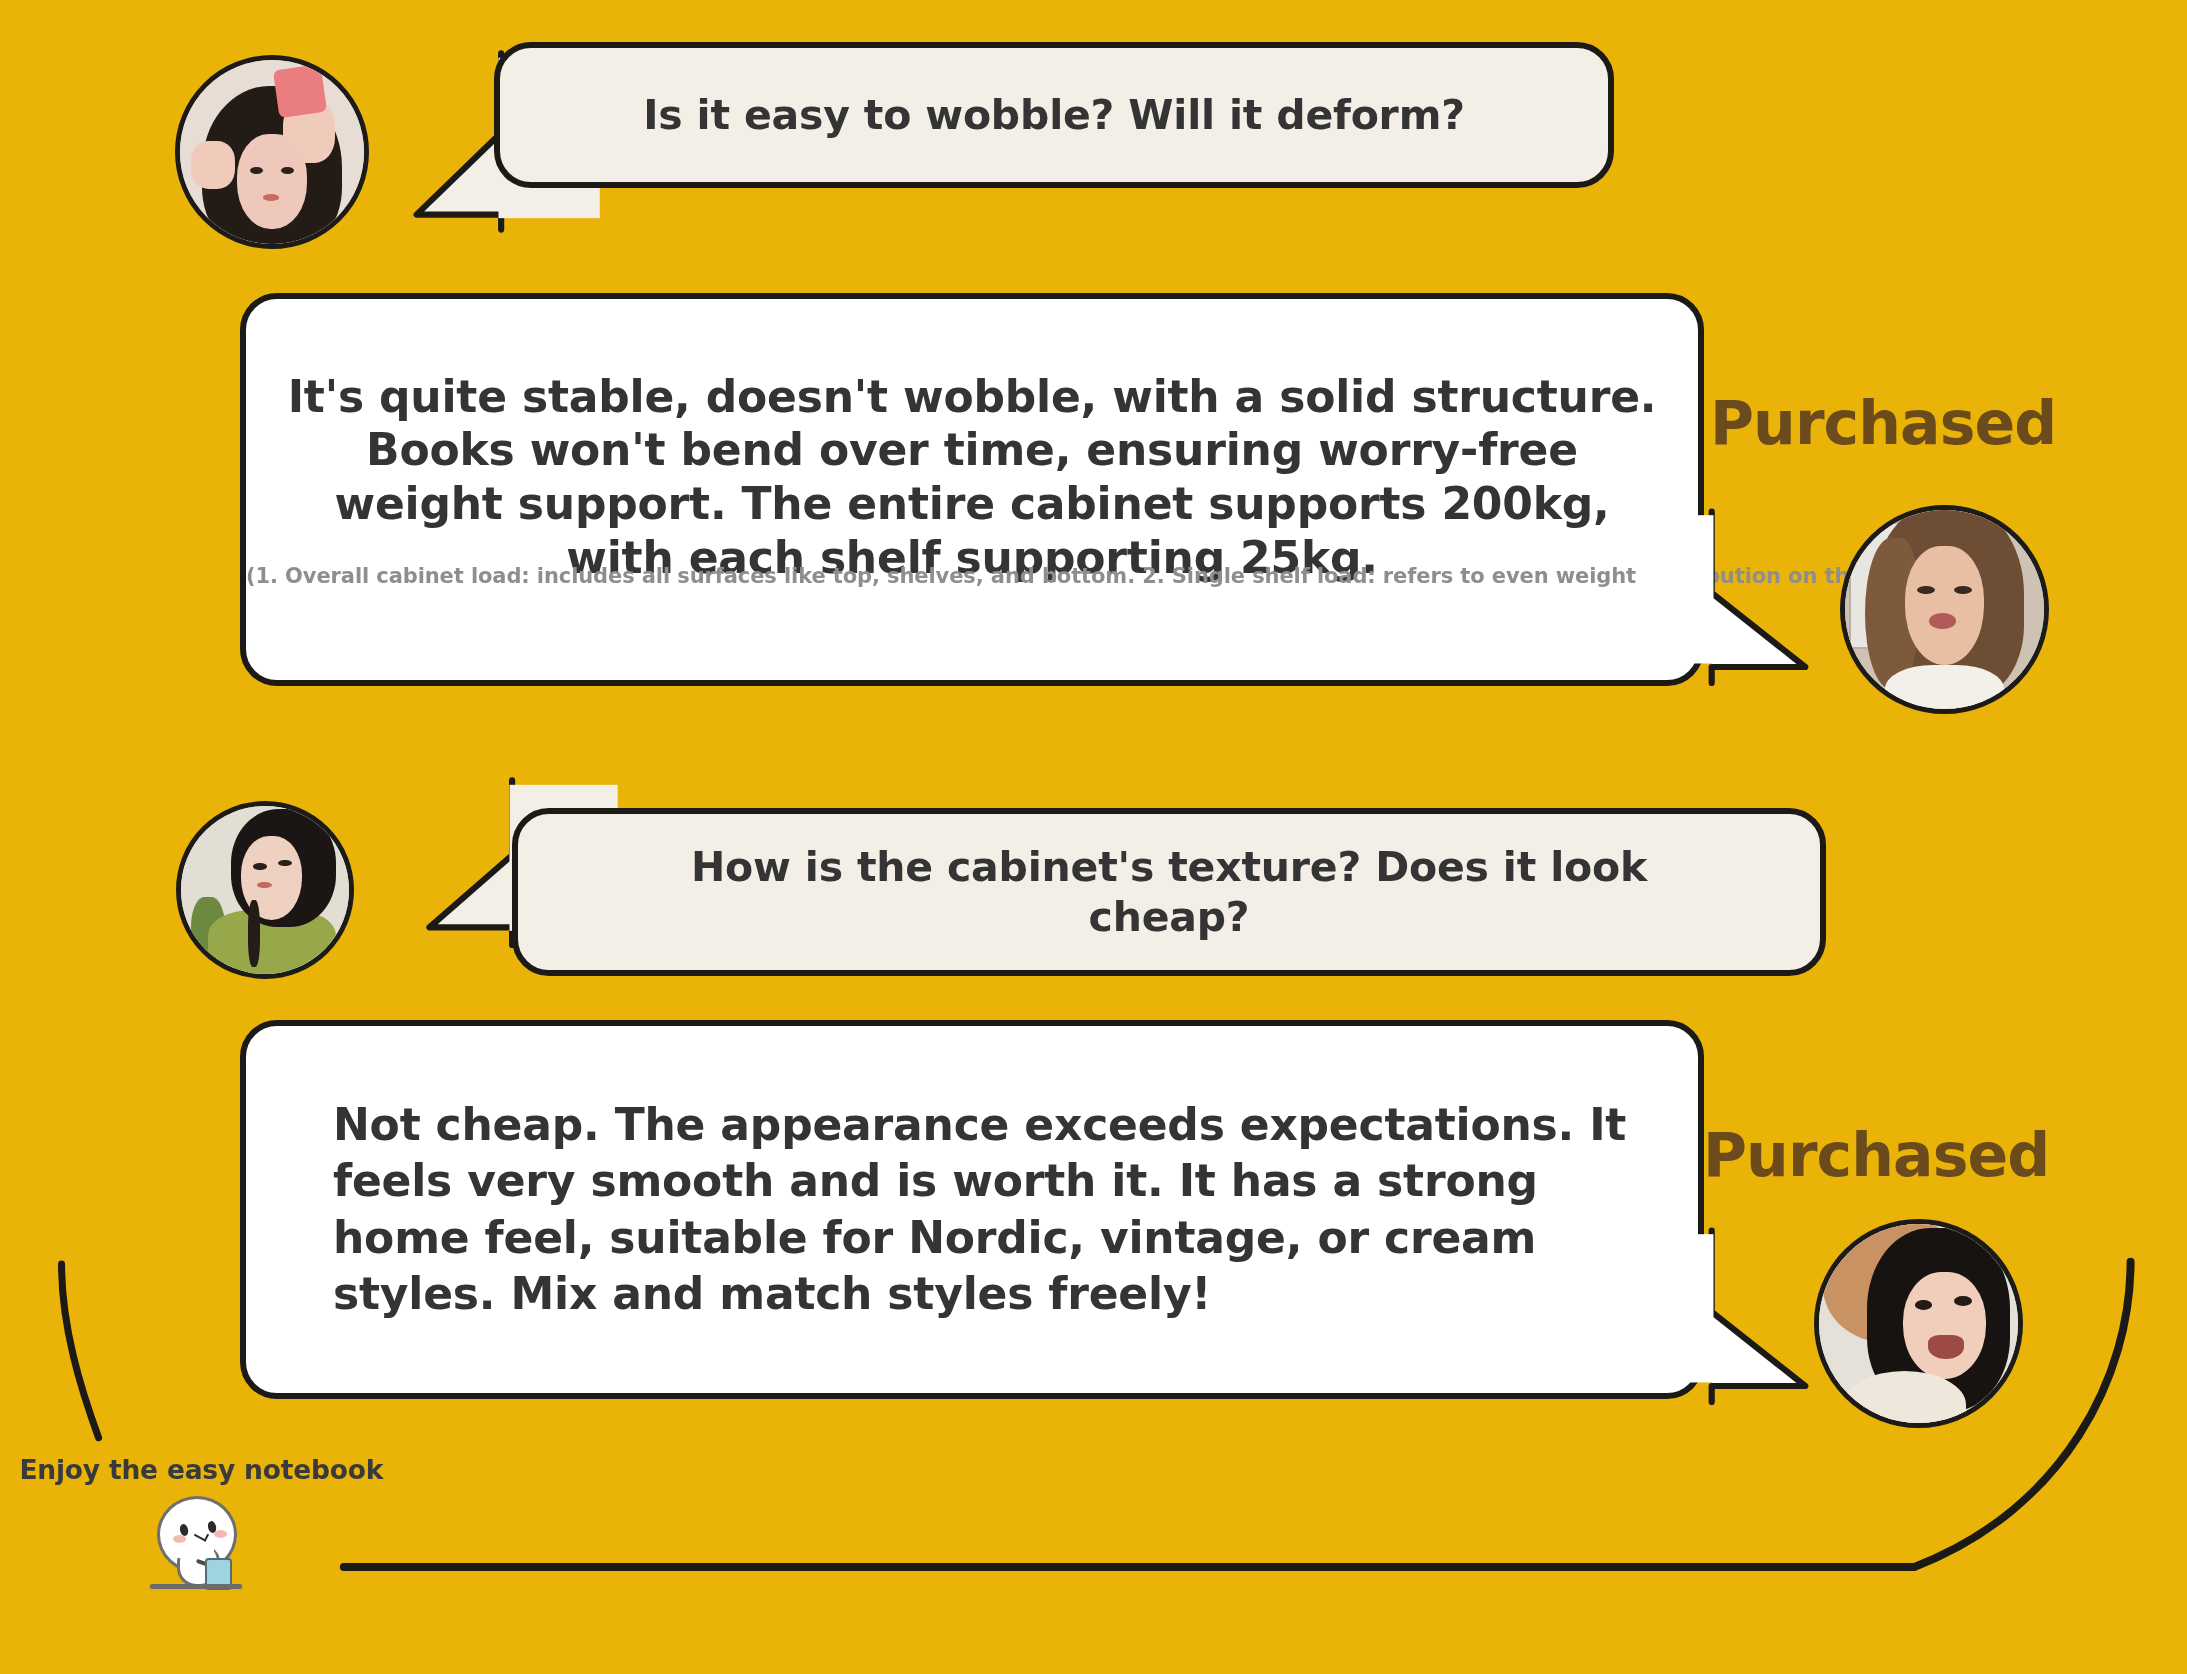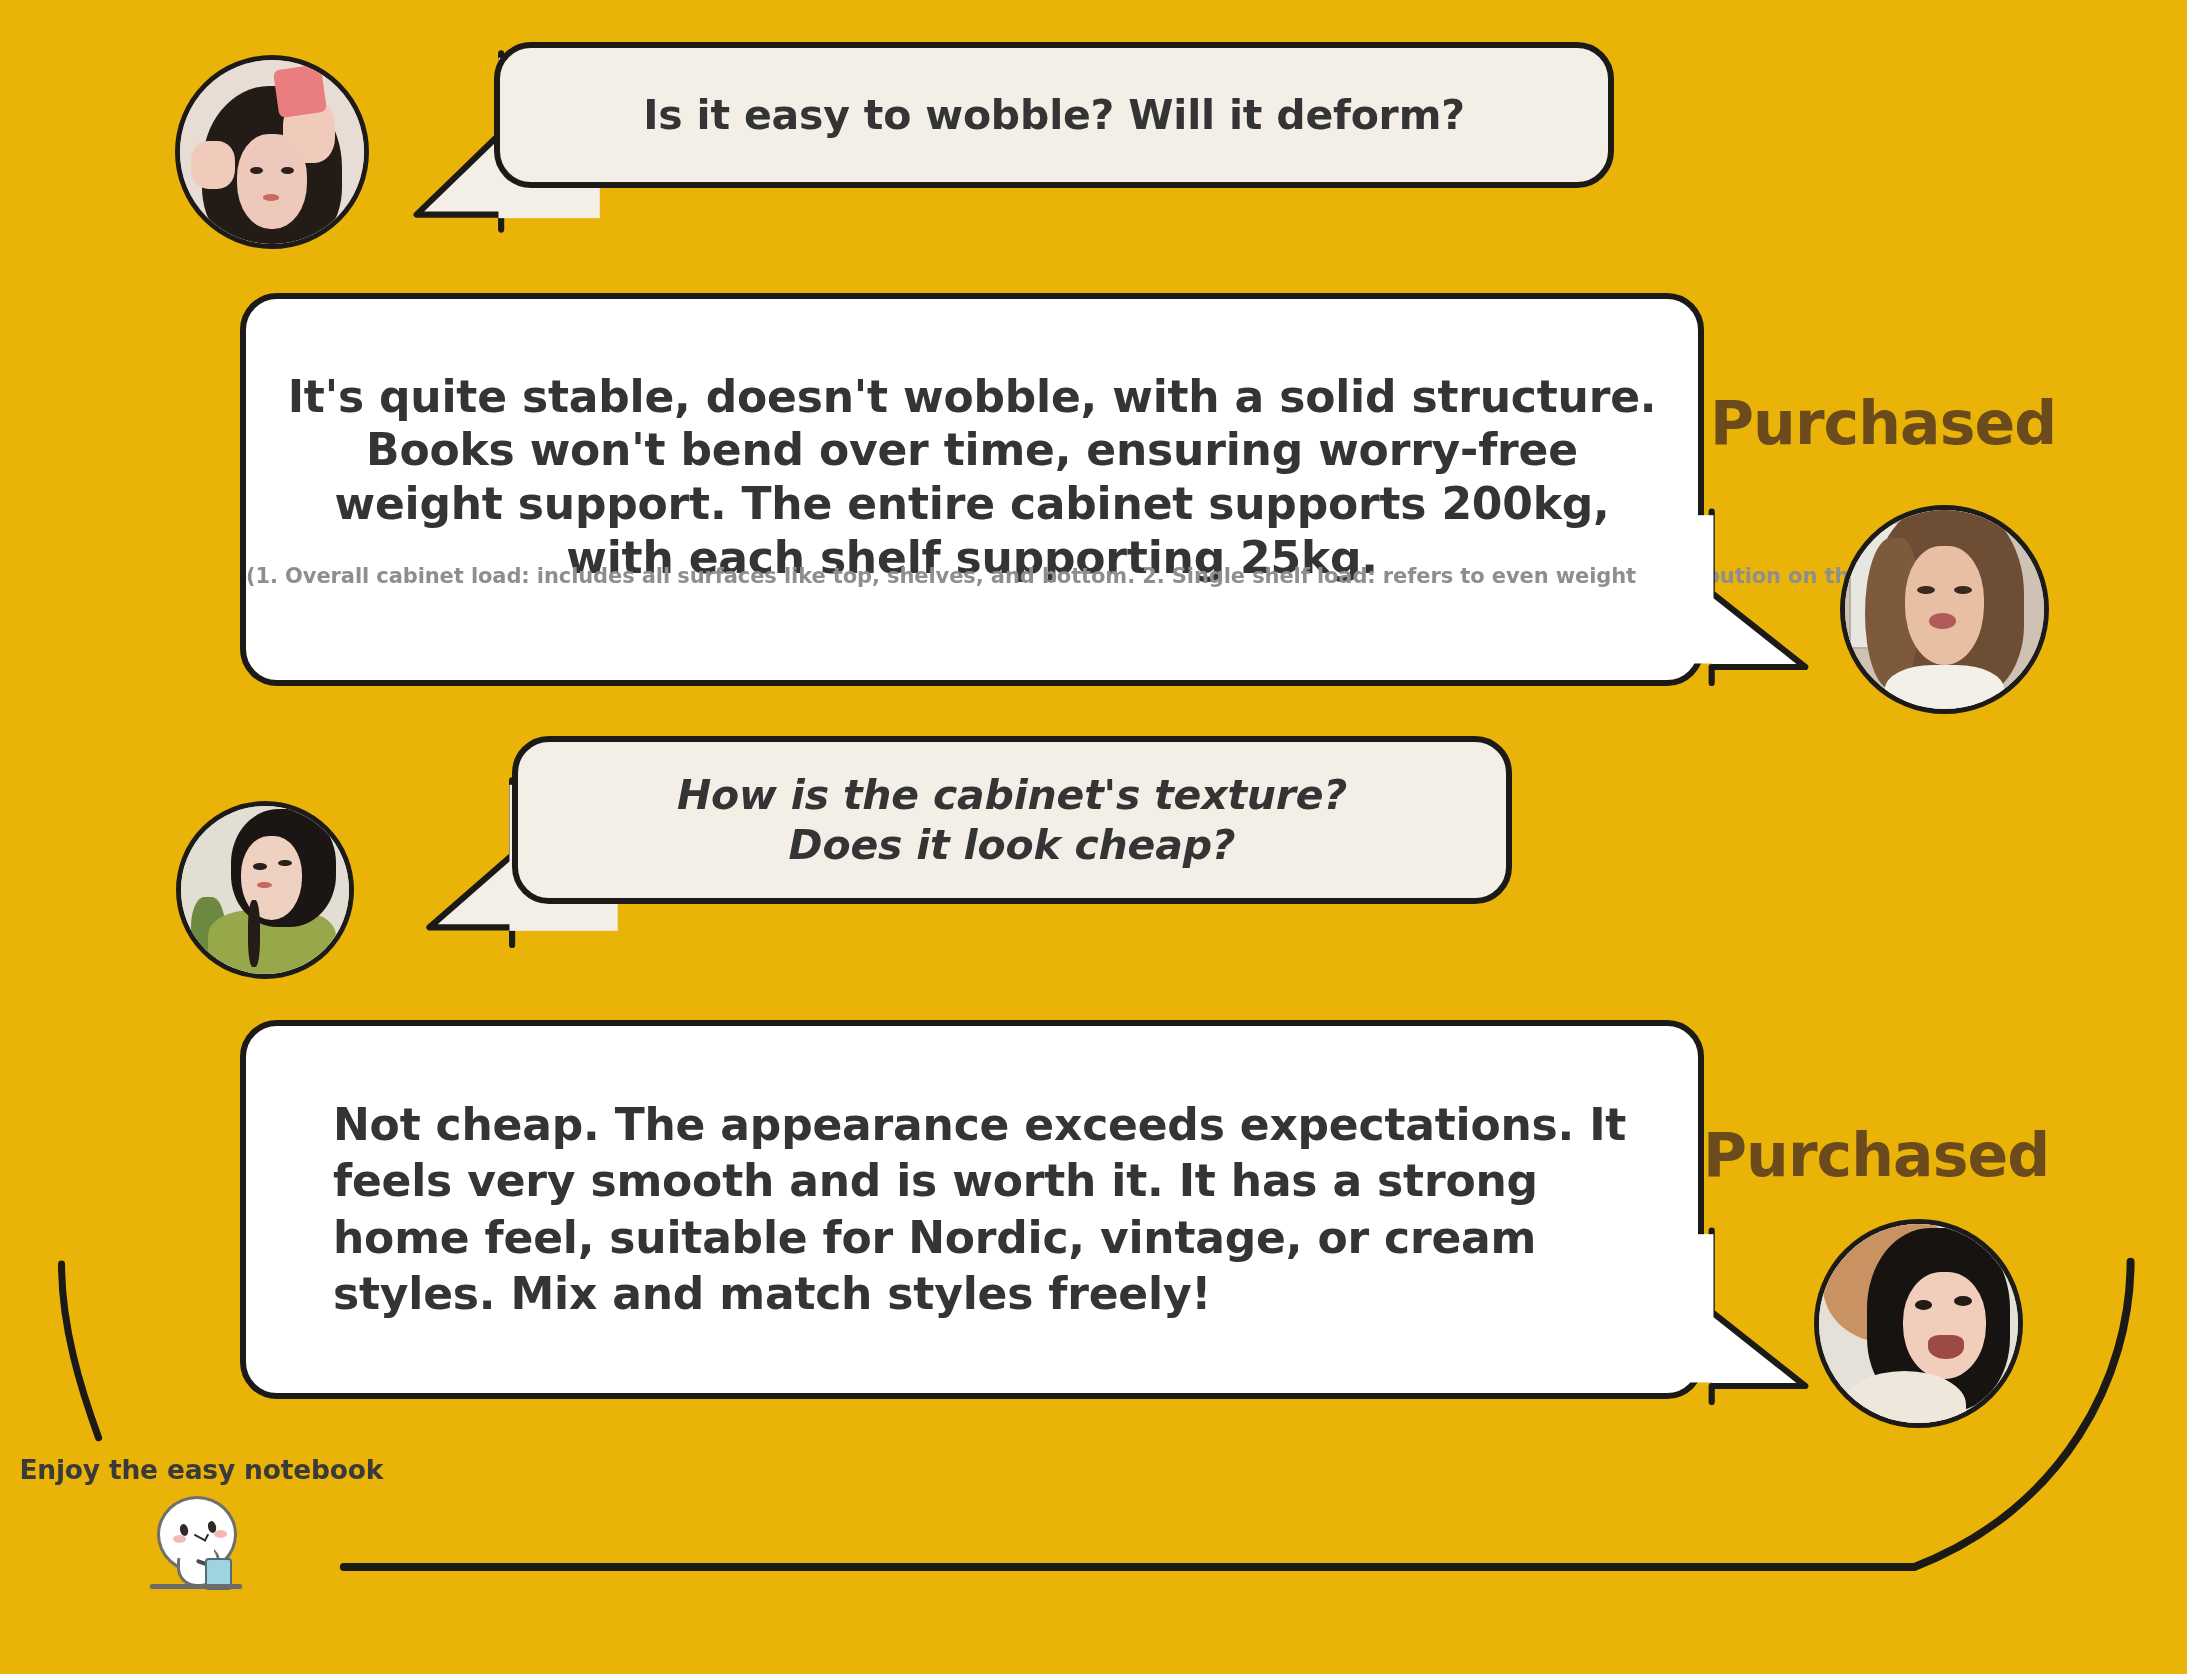--- a/index.html
+++ b/index.html
@@ -265,21 +265,21 @@
         <div class="eyeR"></div>
         <div class="lip"></div>
     </div>
   </div>
 
   <svg class="tail" style="left:415px; top:776px; width:203px; height:176px;" viewBox="0 0 230 200">
     <path d="M 110 5 L 110 90 L 16 172 L 110 172 L 110 192" fill="#f3efe7" stroke="#1c1a17" stroke-width="7" stroke-linejoin="round" stroke-linecap="round"></path>
     <rect x="107" y="10" width="123" height="166" fill="#f3efe7"></rect>
   </svg>
 
-  <div class="bubble q" style="left:512px; top:736px; width:1000px; height:168px;font-style:italic;">
+  <div class="bubble q" style="left:512px; top:808px; width:1314px; height:168px;">
     <div class="btext center" style="font-size:41px; padding:0 106px;">How is the cabinet's texture? Does it look cheap?</div>
   </div>
 
   <div class="bubble a" style="left:240px; top:1020px; width:1464px; height:379px;">
     <div class="btext left" style="font-size:44px; padding:0 39px 0 67px; line-height:1.28;">Not cheap. The appearance exceeds expectations. It feels very smooth and is worth it. It has a strong home feel, suitable for Nordic, vintage, or cream styles. Mix and match styles freely!</div>
   </div>
 
   <svg class="tail" style="left:1641px; top:1213px; width:212px; height:203px;" viewBox="0 0 240 230">
     <path d="M 80 20 L 80 112 L 186 196 L 80 196 L 80 214" fill="#ffffff" stroke="#1c1a17" stroke-width="7" stroke-linejoin="round" stroke-linecap="round"></path>
     <rect x="0" y="24" width="82" height="168" fill="#ffffff"></rect>

